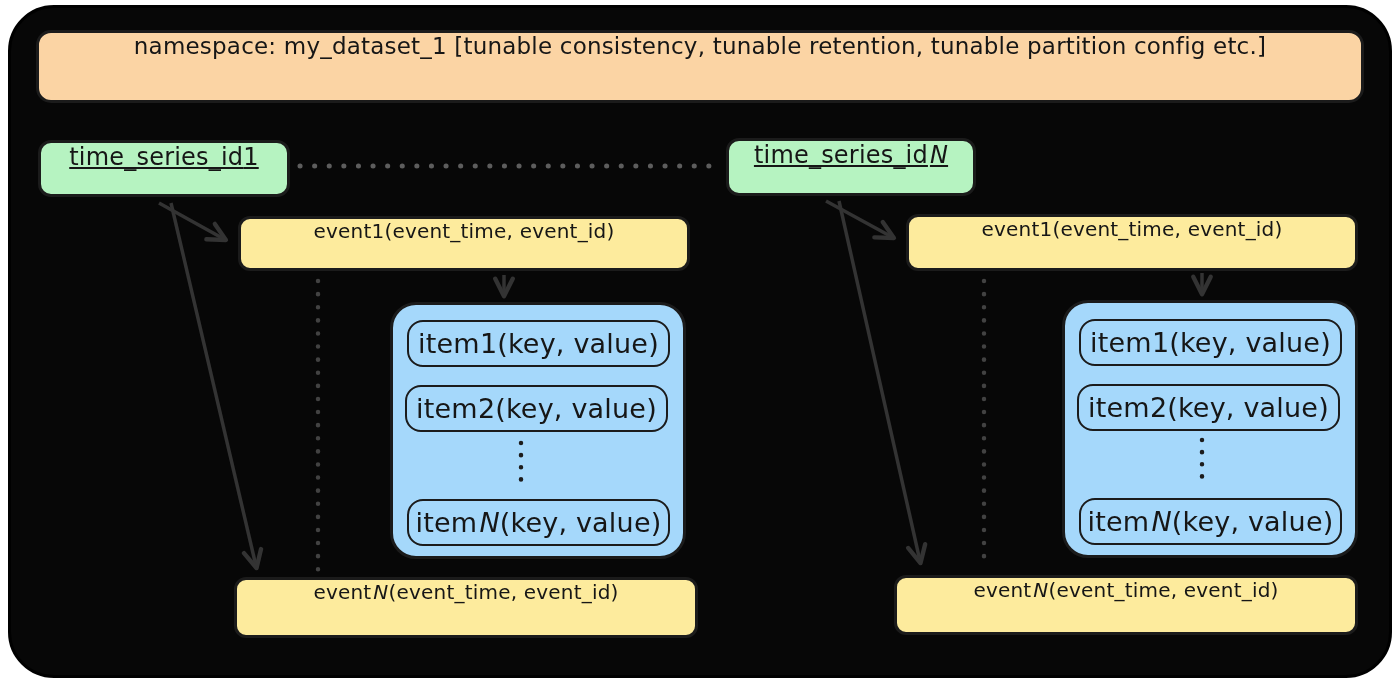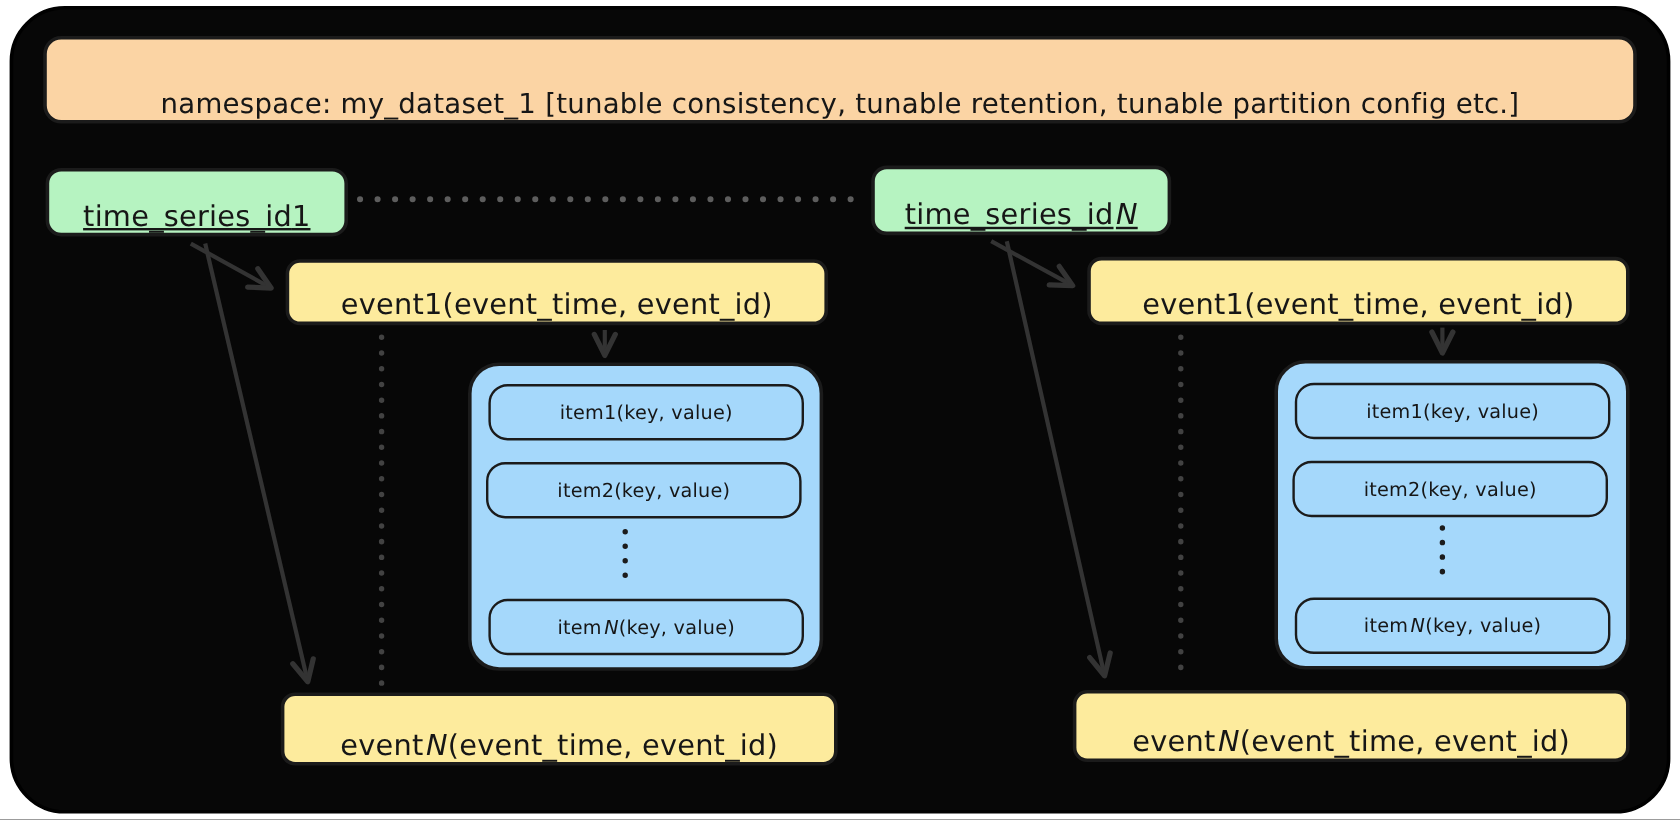--- a/index.html
+++ b/index.html
@@ -6,33 +6,33 @@
   body{
     width:1400px;height:683px;position:relative;background:#ffffff;
     font-family:"DejaVu Sans", sans-serif;overflow:hidden;
   }
   .frame{
     position:absolute;left:8px;top:5px;width:1384px;height:673px;
     background:var(--bg,#070707);border-radius:46px;border:3px solid #000;
     box-sizing:border-box;
   }
   .box{
-    position:absolute;display:flex;align-items:flex-end;justify-content:center;
+    position:absolute;display:flex;align-items:flex-start;justify-content:center;
     box-sizing:border-box;color:var(--text,#161616);
     border:3px solid var(--stroke,#1b1b1b);
     white-space:nowrap;letter-spacing:.2px;
   }
   .orange{background:var(--orange,#fbd4a4);border-radius:15px;font-size:23px;}
   .green {background:var(--green,#b6f3c1);border-radius:13px;font-size:24px;text-decoration:underline;}
-  .yellow{background:var(--yellow,#fdeb9d);border-radius:12px;font-size:24px;}
+  .yellow{background:var(--yellow,#fdeb9d);border-radius:12px;font-size:20px;}
   .bluewrap{background:var(--blue,#a5d8fb);border-radius:26px;}
   .item{
     position:absolute;display:flex;align-items:center;justify-content:center;
     box-sizing:border-box;border:2.5px solid var(--stroke,#1b1b1b);
-    border-radius:16px;font-size:16px;color:var(--text,#161616);
+    border-radius:16px;font-size:27px;color:var(--text,#161616);
     background:transparent;white-space:nowrap;
   }
   .n-italic{font-style:italic;padding-left:2px;}
   svg.overlay{position:absolute;left:0;top:0;pointer-events:none;}
 </style>
 </head>
 <body>
 
 <div class="frame"></div>
 

